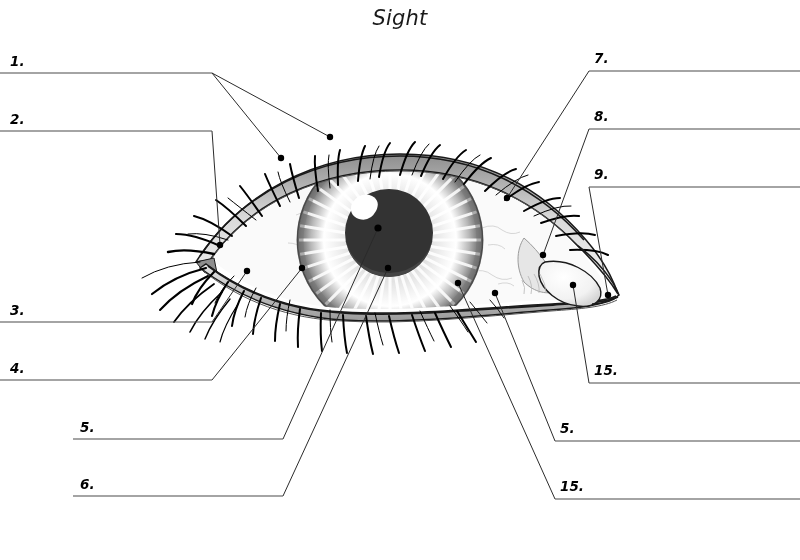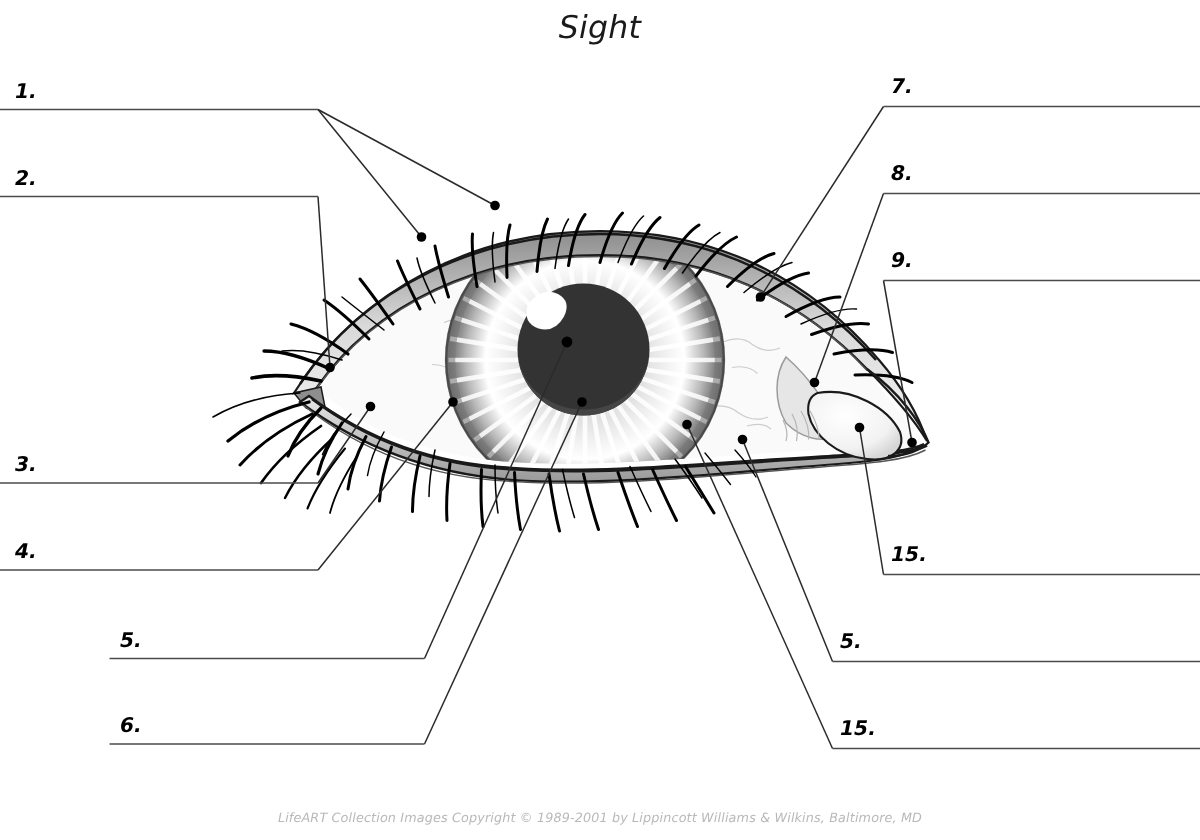--- a/index.html
+++ b/index.html
@@ -344,15 +344,14 @@
       <div class="num" style="left: 80px; top: 421px;">5.</div>
       <div class="num" style="left: 80px; top: 478px;">6.</div>
       <div class="num" style="left: 594px; top: 52px;">7.</div>
       <div class="num" style="left: 594px; top: 110px;">8.</div>
       <div class="num" style="left: 594px; top: 168px;">9.</div>
       <div class="num" style="left: 594px; top: 364px;">15.</div>
       <div class="num" style="left: 560px; top: 422px;">5.</div>
       <div class="num" style="left: 560px; top: 480px;">15.</div>
     </div>
 
-  <div id="footer">LifeART Collection Images Copyright © 1989-2001 by Lippincott Williams &amp; Wilkins, Baltimore, MD</div>
 
 </div>
 
 </body></html>

